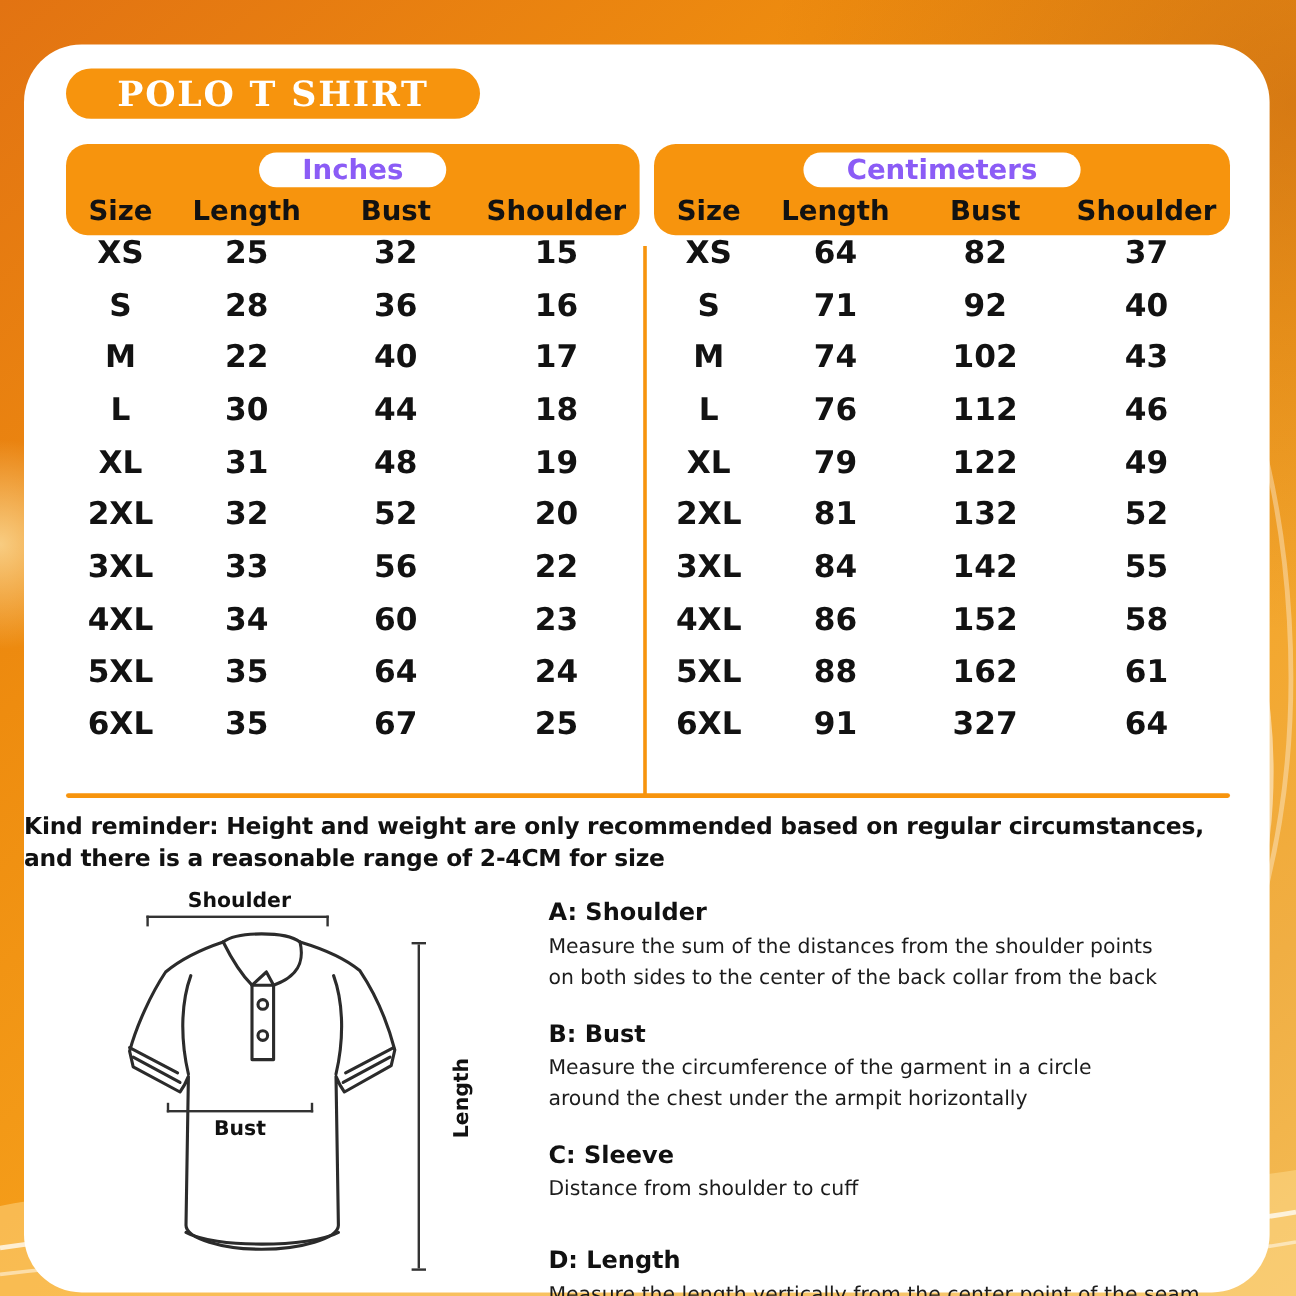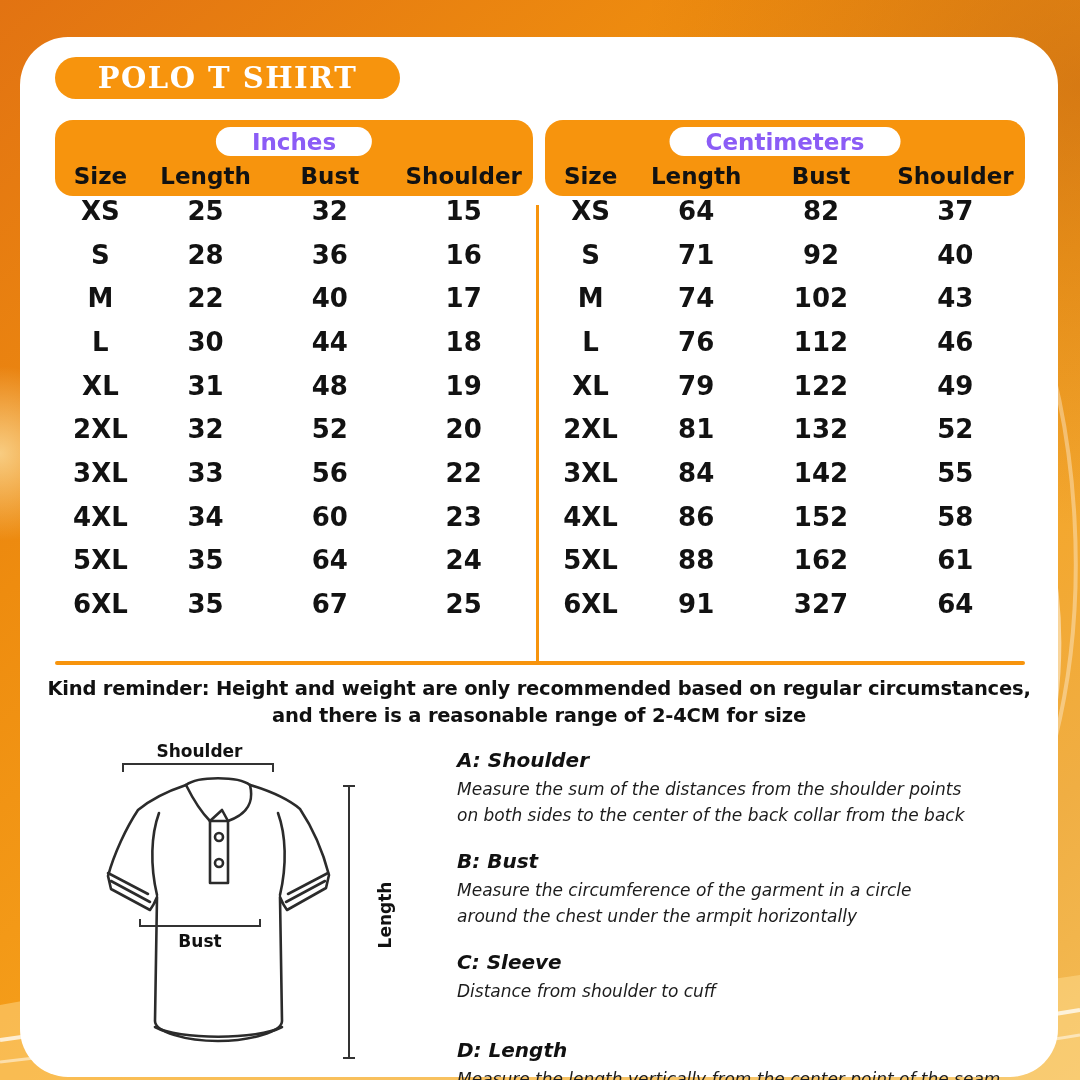--- a/index.html
+++ b/index.html
@@ -57,21 +57,21 @@
     position:absolute; left:516px; top:168px; width:3px; height:458px;
     background:var(--accent,#f7940d);
   }
   .h-rule {
     position:absolute; left:35px; top:624px; width:970px; height:4px;
     background:var(--accent,#f7940d); border-radius:2px;
   }
 
   .reminder {
     position:absolute; left:0; top:638px; width:100%;
-    text-align:center; font-weight:700; font-size:19.5px; color:#111;
+    font-weight:700; font-size:19.5px; color:#111;
     line-height:27px; letter-spacing:-0.2px;
   }
 
   
   .diagram { position:absolute; left:0; top:700px; width:460px; height:330px; }
   .shirt-svg { position:absolute; left:78px; top:32px; }
   .measure-label { font-weight:700; font-size:17px; color:#111; }
   .lbl-shoulder { position:absolute; left:102px; top:4px; width:155px; text-align:center; }
   .line-shoulder {
     position:absolute; left:102px; top:26px; width:152px; height:9px;
@@ -88,21 +88,21 @@
     display:flex; justify-content:center;
   }
   .line-length i { display:block; width:2px; height:100%; background:#333; }
   .lbl-length {
     position:absolute; left:330px; top:168px; width:70px; text-align:center;
     transform:rotate(-90deg); transform-origin:center;
   }
 
   
   .guide { position:absolute; left:437px; top:711px; width:600px; }
-  .guide-item { margin-bottom:21px;font-style:italic; }
+  .guide-item { margin-bottom:21px; }
   .guide-item h3 { font-size:20px; font-weight:700; color:#111; margin-bottom:4px; }
   .guide-item .gline { display:block; font-size:17px; font-weight:400; color:#1c1c1c; line-height:26px; }
 </style>
 </head>
 <body>
 
 <svg class="bg-waves" viewBox="0 0 1080 1080" aria-hidden="true">
   <path d="M0,1005 C260,955 620,1045 1080,975 L1080,1080 L0,1080 Z" fill="rgba(255,225,150,0.45)"></path>
   <path d="M0,1040 C300,995 700,1075 1080,1010" fill="none" stroke="rgba(255,255,255,0.75)" stroke-width="4"></path>
   <path d="M0,1062 C340,1020 760,1090 1080,1035" fill="none" stroke="rgba(255,255,255,0.5)" stroke-width="3"></path>

